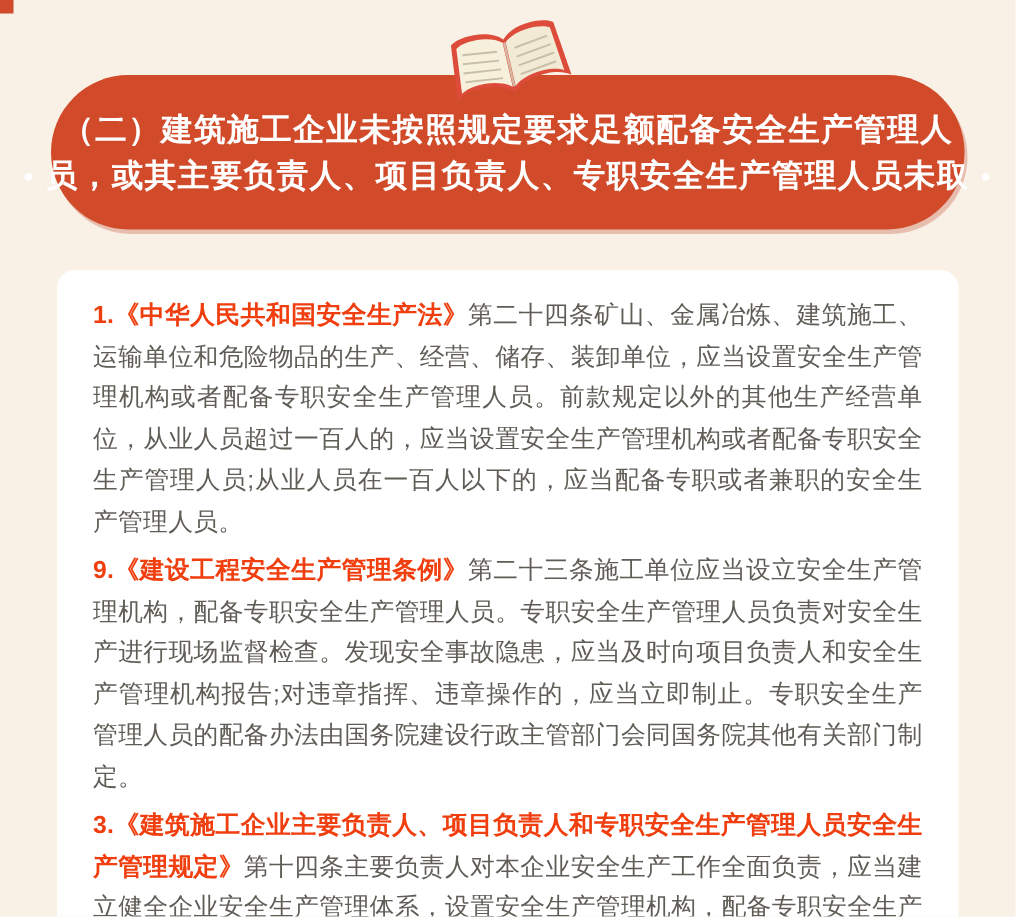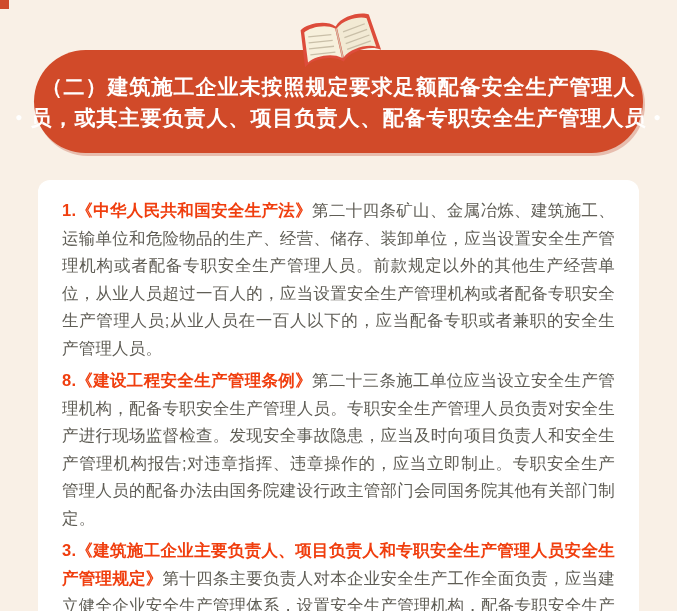--- a/index.html
+++ b/index.html
@@ -72,22 +72,22 @@
     </g>
   </svg>
 </div>
 
 <div class="banner">
   <div class="hline">
     <span>（二）建筑施工企业未按照规定要求足额配备安全生产管理人</span>
   </div>
   <div class="hline">
     <span class="dot">●</span>
-    <span>员，或其主要负责人、项目负责人、配备专职安全生产管理人员</span>
+    <span>员，或其主要负责人、项目负责人、专职安全生产管理人员未取</span>
     <span class="dot">●</span>
   </div>
 </div>
 
 <div class="card">
   <p><span class="law-ref">1.《中华人民共和国安全生产法》</span><span>第二十四条矿山、金属冶炼、建筑施工、运输单位和危险物品的生产、经营、储存、装卸单位，应当设置安全生产管理机构或者配备专职安全生产管理人员。前款规定以外的其他生产经营单位，从业人员超过一百人的，应当设置安全生产管理机构或者配备专职安全生产管理人员;从业人员在一百人以下的，应当配备专职或者兼职的安全生产管理人员。</span></p>
-  <p><span class="law-ref">8.《建设工程安全生产管理条例》</span><span>第二十三条施工单位应当设立安全生产管理机构，配备专职安全生产管理人员。专职安全生产管理人员负责对安全生产进行现场监督检查。发现安全事故隐患，应当及时向项目负责人和安全生产管理机构报告;对违章指挥、违章操作的，应当立即制止。专职安全生产管理人员的配备办法由国务院建设行政主管部门会同国务院其他有关部门制定。</span></p>
+  <p><span class="law-ref">9.《建设工程安全生产管理条例》</span><span>第二十三条施工单位应当设立安全生产管理机构，配备专职安全生产管理人员。专职安全生产管理人员负责对安全生产进行现场监督检查。发现安全事故隐患，应当及时向项目负责人和安全生产管理机构报告;对违章指挥、违章操作的，应当立即制止。专职安全生产管理人员的配备办法由国务院建设行政主管部门会同国务院其他有关部门制定。</span></p>
   <p><span class="law-ref">3.《建筑施工企业主要负责人、项目负责人和专职安全生产管理人员安全生产管理规定》</span><span>第十四条主要负责人对本企业安全生产工作全面负责，应当建立健全企业安全生产管理体系，设置安全生产管理机构，配备专职安全生产管理人员，保证安全生产投入，督促检查本企业安全生产工作，及时消除安全事故隐患，落实安全生产责任。</span></p>
 </div>
 
 </body></html>

